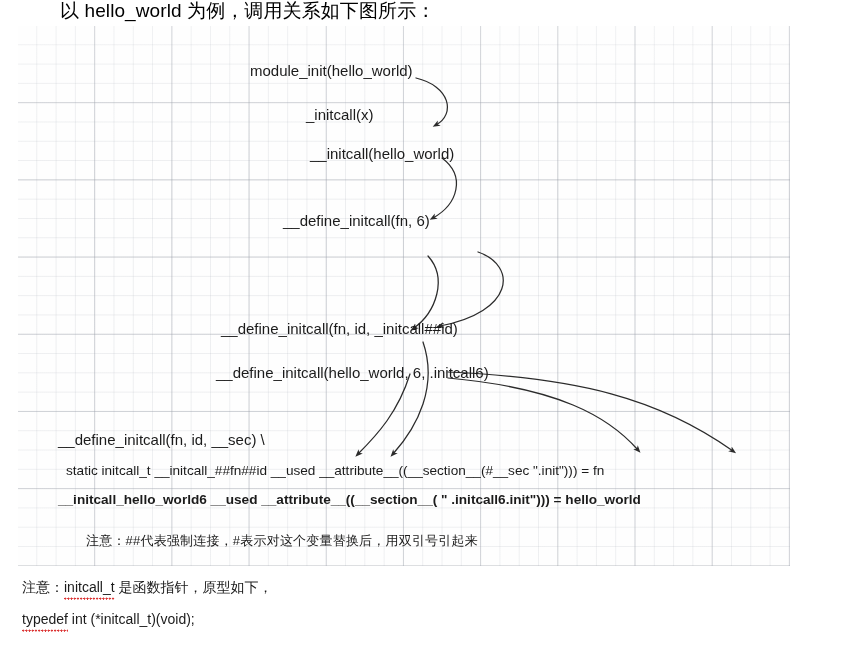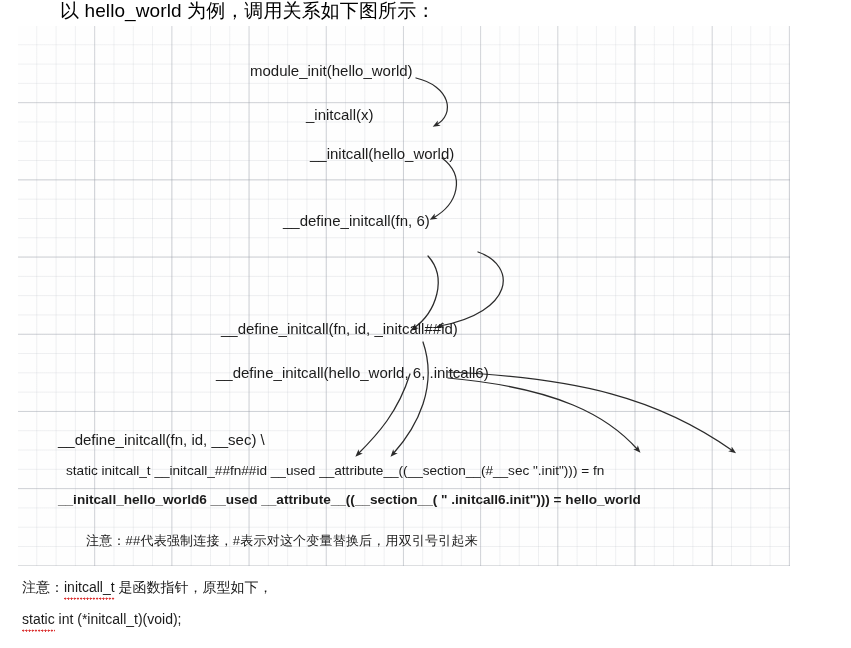--- a/index.html
+++ b/index.html
@@ -170,14 +170,14 @@
   <div class="dline small" style="left:40px; top:465px;font-weight:bold;">__initcall_hello_world6 __used __attribute__((__section__( " .initcall6.init"))) = hello_world</div>
 
   <div class="note-cn" style="left:68px; top:506px;">注意：##代表强制连接，#表示对这个变量替换后，用双引号引起来</div>
 </div>
 
 <div class="tail l1">
   <span>注意：</span><span class="sp">initcall_t</span><span> 是函数指针，原型如下，</span>
 </div>
 
 <div class="tail l2">
-  <span class="sp">static</span><span> int (*initcall_t)(void);</span>
+  <span class="sp">typedef</span><span> int (*initcall_t)(void);</span>
 </div>
 
 </body></html>

